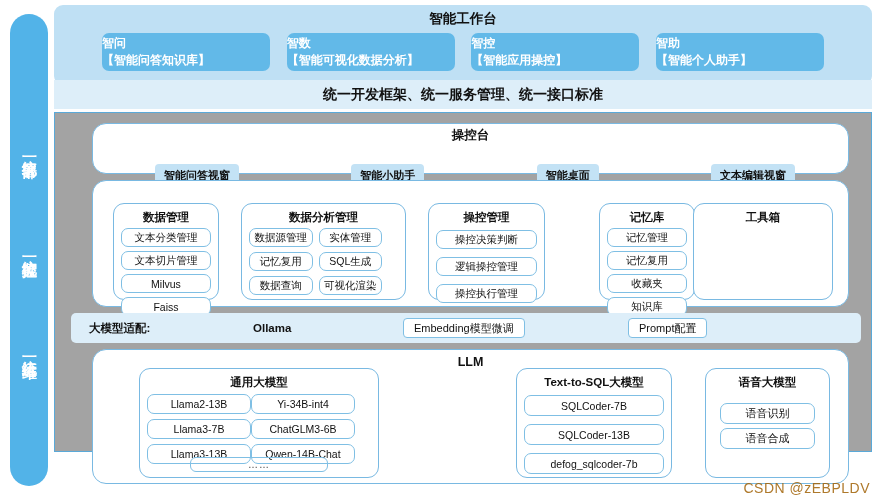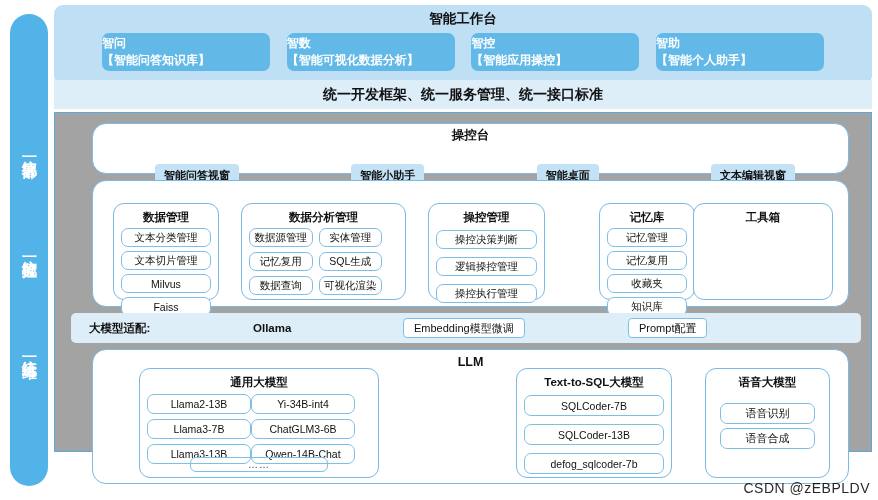--- a/index.html
+++ b/index.html
@@ -223,21 +223,21 @@
   .l-sql .col-list { top: 26px; gap: 8px; }
   .l-sql .col-list .box { height: 21px; font-size: 10.5px; }
   .l-voice .col-list { left: 14px; right: 14px; top: 34px; }
   .l-voice .col-list .box { height: 21px; font-size: 11px; }
 
   
   .watermark {
     position: absolute;
     right: 8px; bottom: 4px;
     font-size: 14px;
-    color: #000000;
+    color: #a16207;
     font-family: "Liberation Sans", sans-serif;
     letter-spacing: 0.5px;
     opacity: .85;
   }
 </style>
 </head>
 <body>
 
 <div id="root">
 

